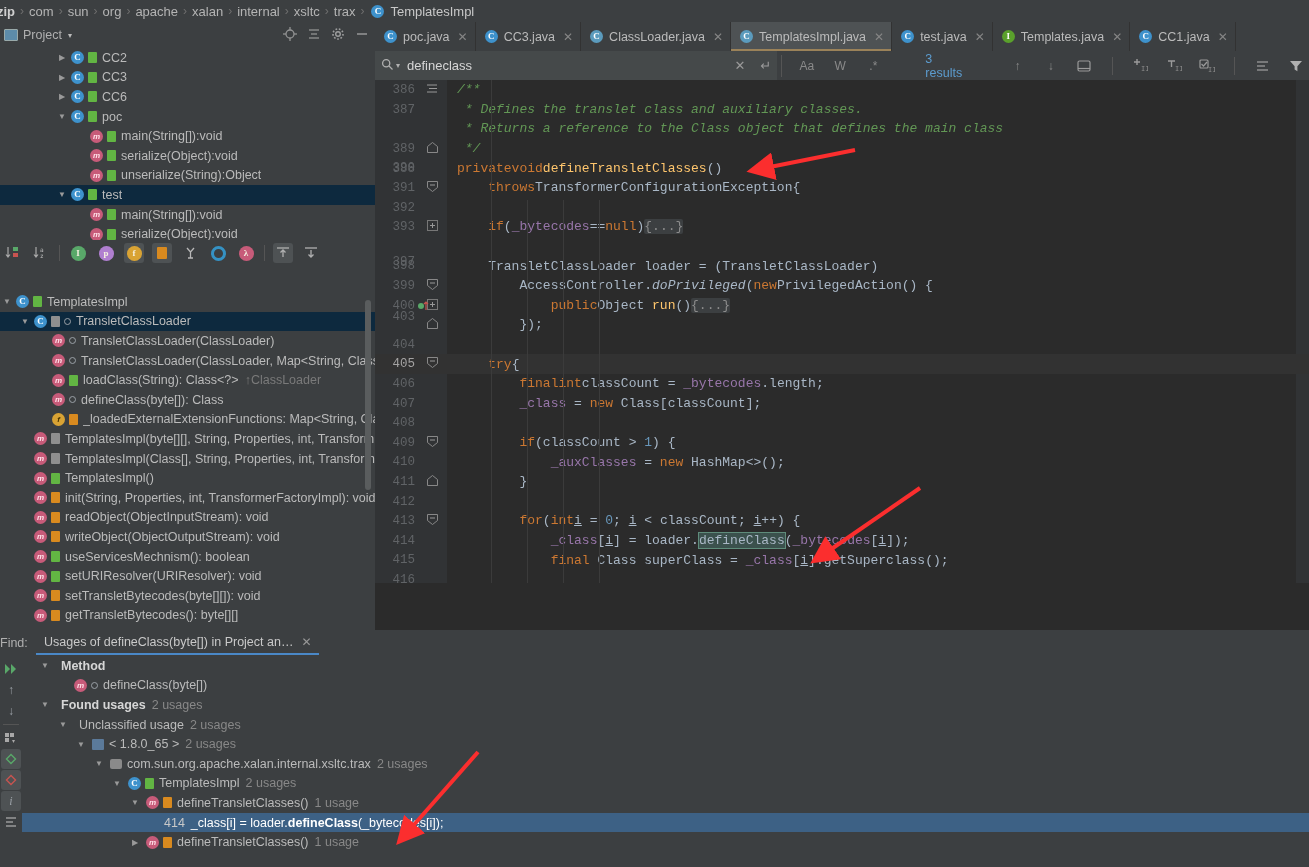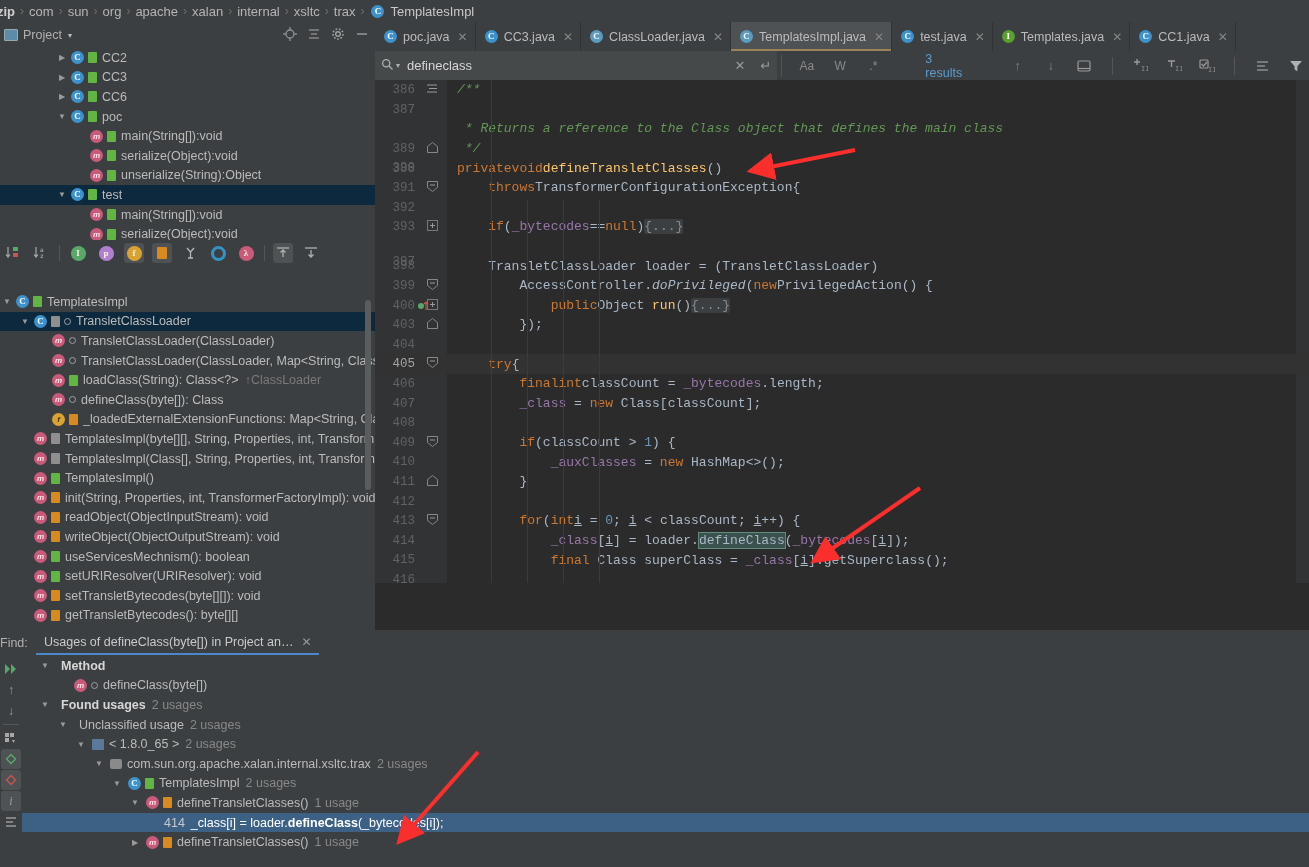--- a/index.html
+++ b/index.html
@@ -644,20 +644,21 @@
       <div class="rightgut"></div>
       <div id="code-lines" style="position:absolute;left:0;top:0;width:934px;height:550px;">
           <div class="ln" style="top: 3px;">386</div>
           <div class="fold" style="top: 3px;"><svg width="12" height="11" viewBox="0 0 12 11">
               <line x1="1" y1="2" x2="11" y2="2" stroke="#999"></line>
               <line x1="3" y1="5.5" x2="11" y2="5.5" stroke="#999"></line>
               <line x1="1" y1="9" x2="11" y2="9" stroke="#999"></line>
             </svg></div>
           <div class="cline ctext" style="position: absolute; left: 72px; top: 0px;"><span class="c">/**</span></div>
           <div class="ln" style="top: 22.6px;">387</div>
+          <div class="cline ctext" style="position: absolute; left: 72px; top: 19.6px;"><span class="c"> * Defines the translet class and auxiliary classes.</span></div>
           <div class="ln" style="top: 42.2px; margin-top: 40px;">388</div>
           <div class="cline ctext" style="position: absolute; left: 72px; top: 39.2px;"><span class="c"> * Returns a reference to the Class object that defines the main class</span></div>
           <div class="ln" style="top: 61.8px;">389</div>
           <div class="fold" style="top: 61.8px;"><svg width="11" height="11" viewBox="0 0 11 11">
               <path d="M0.5 10.5 h10 v-6 l-5 -4 l-5 4 z" stroke="#888" fill="none"></path>
             </svg></div>
           <div class="cline ctext" style="position: absolute; left: 72px; top: 58.8px;"><span class="c"> */</span></div>
           <div class="ln" style="top: 81.4px;">390</div>
           <div class="cline ctext" style="position: absolute; left: 72px; top: 78.4px;"><span></span><span class="k">private</span> <span class="k">void</span> <span class="mi">defineTransletClasses</span><span class="t">()</span></div>
           <div class="ln" style="top: 101px; padding-left: 12px;">391</div>
@@ -689,21 +690,21 @@
           <div class="fold" style="top: 218.6px;"><svg width="11" height="11" viewBox="0 0 11 11">
               <rect x="0.5" y="0.5" width="10" height="10" stroke="#777" fill="none"></rect>
               <line x1="3" y1="5.5" x2="8" y2="5.5" stroke="#999"></line>
               <line x1="5.5" y1="3" x2="5.5" y2="8" stroke="#999"></line>
             </svg></div>
           <div style="position: absolute; left: 42px; top: 219.6px; width: 12px;"><svg width="12" height="12" viewBox="0 0 12 12">
               <circle cx="4" cy="6" r="3" fill="#59a869"></circle>
               <path d="M9 10 v-8 M7 4 l2 -2 l2 2" stroke="#c75450" fill="none" stroke-width="1.2"></path>
             </svg></div>
           <div class="cline ctext" style="position: absolute; left: 72px; top: 215.6px;"><span>            </span><span class="k">public</span> <span class="t">Object </span><span class="mi">run</span><span class="t">()</span> <span class="folded">{...}</span></div>
-          <div class="ln" style="top: 238px;">403</div>
+          <div class="ln" style="top: 230px;">403</div>
           <div class="fold" style="top: 238.2px;"><svg width="11" height="11" viewBox="0 0 11 11">
               <path d="M0.5 10.5 h10 v-6 l-5 -4 l-5 4 z" stroke="#888" fill="none"></path>
             </svg></div>
           <div class="cline ctext" style="position: absolute; left: 72px; top: 235.2px;"><span>        </span><span class="t">});</span></div>
           <div class="ln" style="top: 257.8px;">404</div>
           <div class="cline ctext" style="position: absolute; left: 72px; top: 254.8px;"></div>
           <div class="gl-hl" style="top: 274.4px;"></div>
           <div class="ln cur" style="top: 277.4px;">405</div>
           <div class="fold" style="top: 277.4px;"><svg width="11" height="11" viewBox="0 0 11 11">
               <path d="M0.5 0.5 h10 v6 l-5 4 l-5 -4 z" stroke="#888" fill="none"></path>

